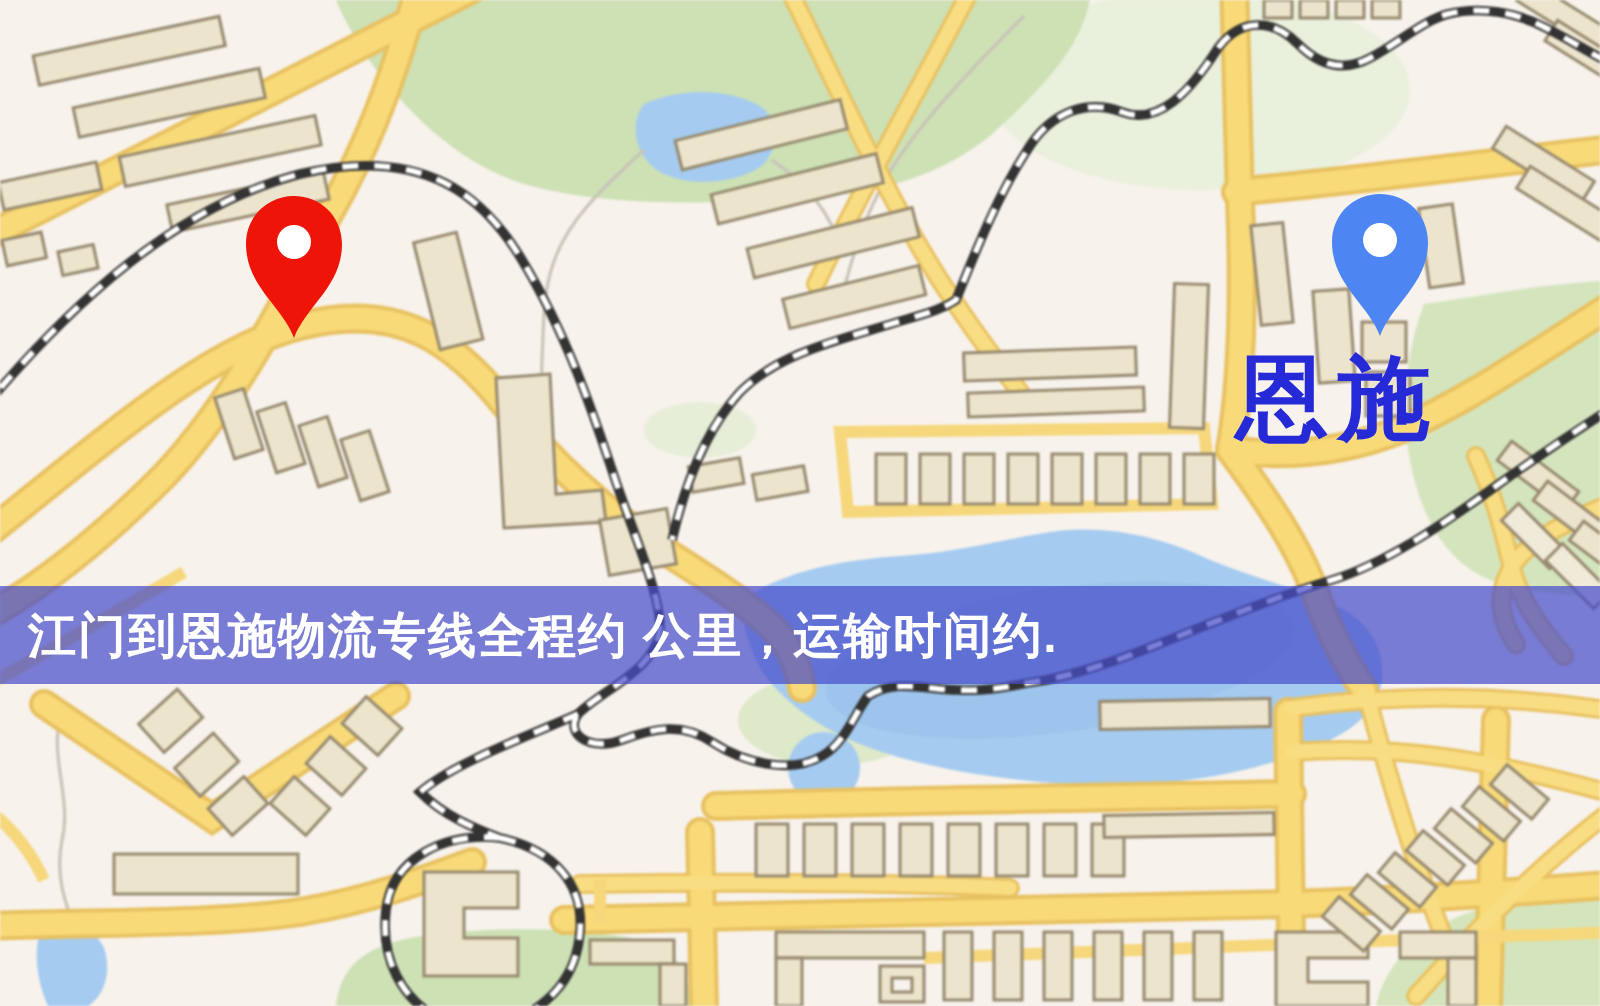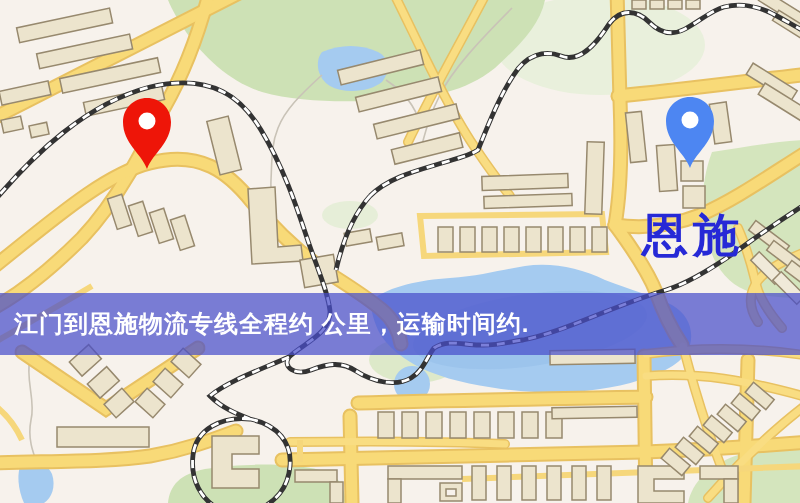--- a/index.html
+++ b/index.html
@@ -3,22 +3,22 @@
 <meta charset="utf-8">
 <style>
   html,body{margin:0;padding:0;background:#ddd;font-family:"Liberation Sans",sans-serif;}
   .stage{position:relative;width:800px;height:503px;overflow:hidden;background:#f7f2ec;}
   .map{position:absolute;left:0;top:0;width:800px;height:503px;filter:blur(.55px);}
   .pins{position:absolute;left:0;top:0;width:800px;height:503px;pointer-events:none;}
   .city-label{position:absolute;font-family:"Liberation Serif","DejaVu Serif",serif;
     font-weight:bold;font-size:46px;line-height:1;letter-spacing:5px;white-space:nowrap;
     text-shadow:0 0 1px rgba(255,255,255,.35);}
   .label-jiangmen{left:86px;top:176px;}
-  .label-enshi{left:642px;top:177px;margin-top:36px;}
-  .banner{position:absolute;left:0;top:293px;width:800px;height:62px;display:flex;align-items:center;}
+  .label-enshi{left:618px;top:177px;}
+  .banner{position:absolute;left:0;top:293px;width:800px;height:49px;display:flex;align-items:center;}
   .banner span{padding-left:14px;font-size:24px;font-weight:bold;letter-spacing:1px;white-space:nowrap;}
 </style>
 </head>
 <body>
 
 <div class="stage">
 
   <svg class="map" viewBox="0 0 800 503" xmlns="http://www.w3.org/2000/svg">
 
     <rect x="0" y="0" width="800" height="503" fill="#f7f2ec"></rect>

